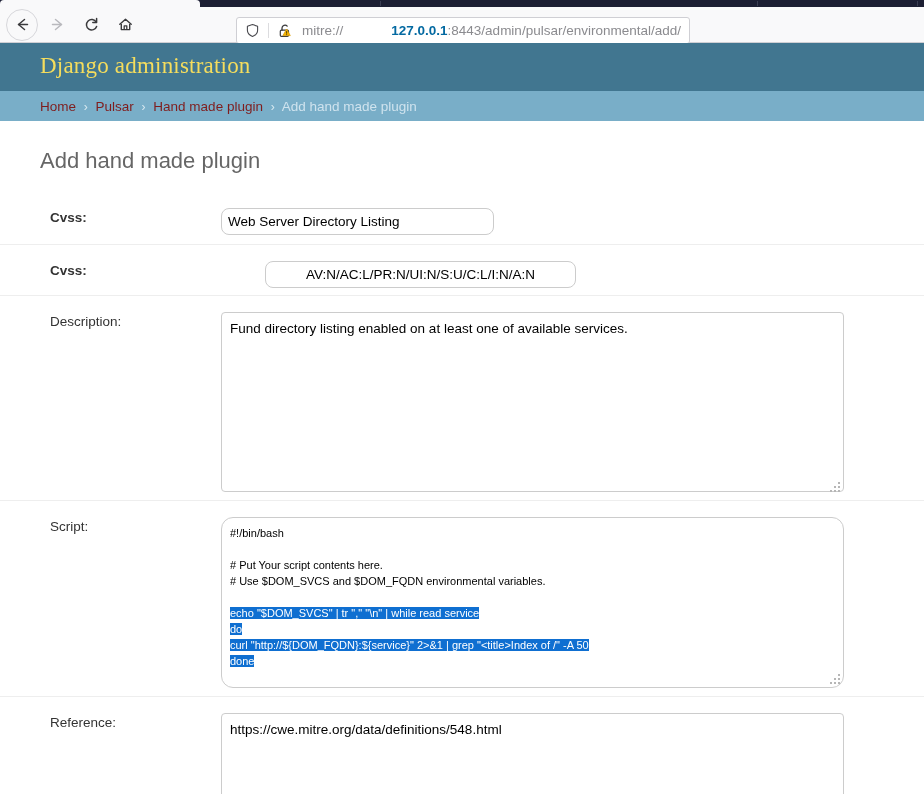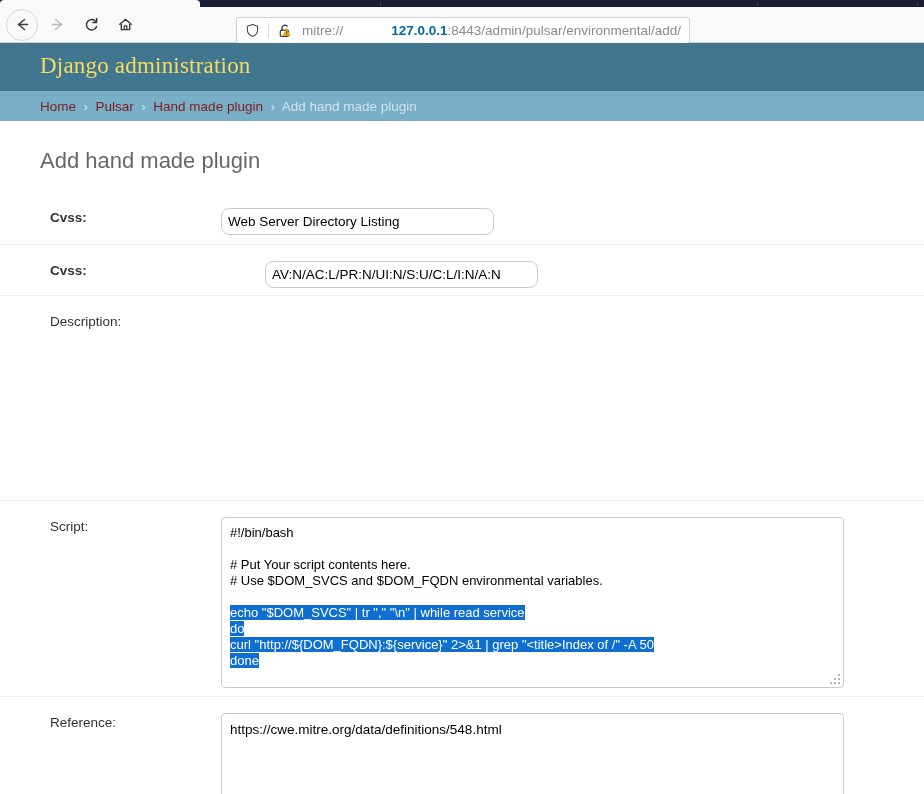--- a/index.html
+++ b/index.html
@@ -98,21 +98,21 @@
 
   input.txt {
     box-sizing:border-box;
     height:27px; padding:2px 6px;
     font-size:13.5px; color:#000;
     border:1px solid #cccccc; border-radius:8px;
     background:#fff; outline:none;
     font-family:Liberation Sans, sans-serif;
   }
   input.name-input { width:273px; }
-  input.cvss-input { width:273px; }
+  input.cvss-input { width:311px;text-align:center; }
 
   .ta-wrap { position:relative; display:inline-block; }
   textarea.ta {
     box-sizing:border-box;
     border:1px solid #cccccc; border-radius:4px;
     background:#fff; color:#000;
     font-size:13.5px; line-height:17px;
     padding:7px 8px;
     resize:none; outline:none; overflow:hidden;
     font-family:"Liberation Sans", sans-serif;
@@ -122,23 +122,23 @@
     width:11px; height:11px; pointer-events:none;
   }
   .grip i {
     position:absolute; width:2px; height:2px; background:#b6b6b6; display:block;
   }
 
   
   .script-box {
     box-sizing:border-box;
     width:623px; height:171px;
-    border:1px solid #cccccc; border-radius:4px;
+    border:1px solid #cccccc; border-radius:12px;
     background:#fff; color:#000;
-    font-size:13px; line-height:16px;
+    font-size:11px; line-height:16px;
     padding:7px 8px;
     overflow:hidden; position:relative;
     white-space:pre;
     font-family:"Liberation Sans", sans-serif;
   }
   .script-box .ln { display:block; height:16px; }
   .script-box .sel { background:#0f6fd1; color:#ffffff; }
   .desc-box { width:623px; height:180px; }
   .ref-box  { width:623px; height:120px; }
 </style>
@@ -231,20 +231,33 @@
 
       <div class="row" style="height:51px;padding-left:44px;">
         <div class="label req">Cvss:</div>
         <div class="field">
           <input class="txt cvss-input" type="text" value="AV:N/AC:L/PR:N/UI:N/S:U/C:L/I:N/A:N" style="">
         </div>
       </div>
 
       <div class="row" style="height:205px;">
         <div class="label">Description:</div>
+        <div class="field">
+          <div class="ta-wrap">
+            <textarea class="ta desc-box" style="">Fund directory listing enabled on at least one of available services.</textarea>
+            <span class="grip">
+              <i style="left:8px; top:0px;"></i>
+              <i style="left:4px; top:4px;"></i>
+                <i style="left:8px; top:4px;"></i>
+              <i style="left:0px; top:8px;"></i>
+                <i style="left:4px; top:8px;"></i>
+                <i style="left:8px; top:8px;"></i>
+            </span>
+          </div>
+        </div>
       </div>
 
       <div class="row" style="height:196px;">
         <div class="label">Script:</div>
         <div class="field">
           <div class="ta-wrap">
             <div class="script-box" id="script-box"><span class="ln">#!/bin/bash</span><span class="ln">&nbsp;</span><span class="ln"># Put Your script contents here.</span><span class="ln"># Use $DOM_SVCS and $DOM_FQDN environmental variables.</span><span class="ln">&nbsp;</span><span class="ln"><span class="sel">echo "$DOM_SVCS" | tr "," "\n" | while read service</span></span><span class="ln"><span class="sel">do</span></span><span class="ln"><span class="sel">curl "http://${DOM_FQDN}:${service}" 2&gt;&amp;1 | grep "&lt;title&gt;Index of /" -A 50</span></span><span class="ln"><span class="sel">done</span></span></div>
             <span class="grip">
               <i style="left:8px; top:0px;"></i>
               <i style="left:4px; top:4px;"></i>

